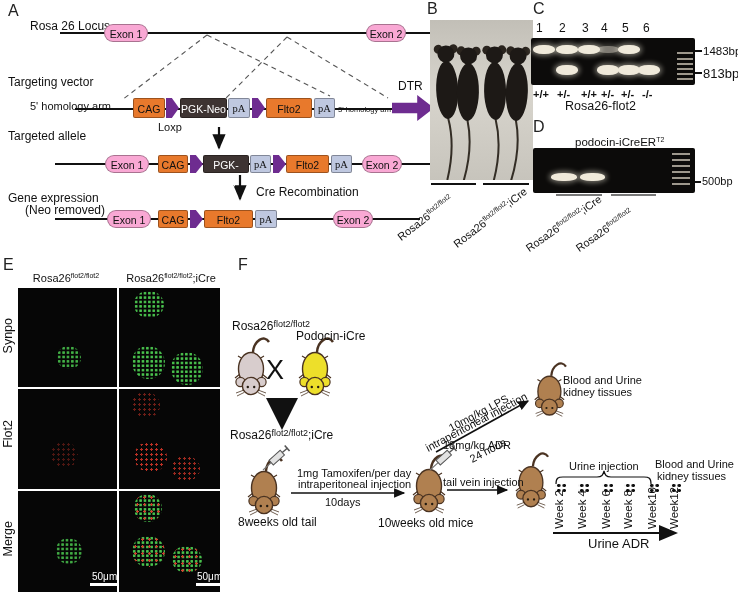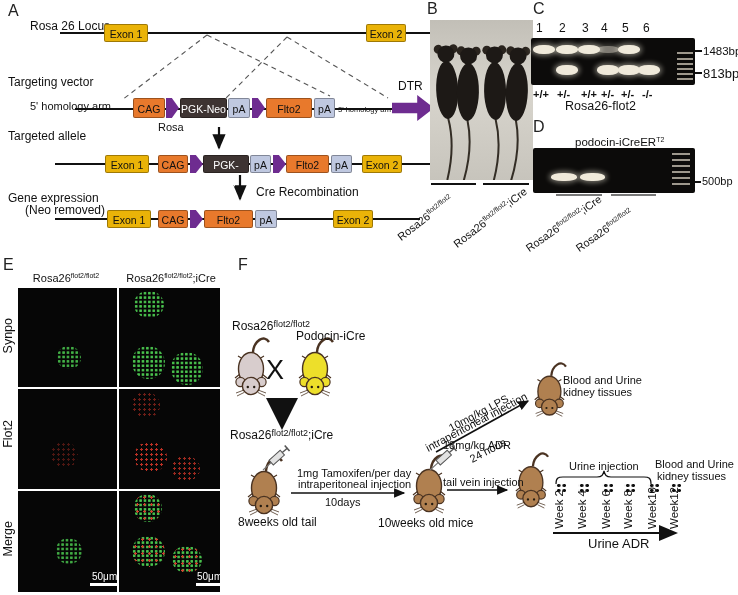--- a/index.html
+++ b/index.html
@@ -6,22 +6,22 @@
   .fig{position:relative;width:738px;height:595px;background:#ffffff;overflow:hidden;
        font-family:"Liberation Sans",sans-serif;color:#111;}
   .panel-letter{position:absolute;font-size:16px;font-weight:400;color:#222;}
   .lbl{position:absolute;font-size:11px;line-height:1.05;white-space:nowrap;color:#111;}
   .lbl12{font-size:12px;}
   .box{position:absolute;height:18px;line-height:18px;text-align:center;font-size:10.5px;
        border:1px solid rgba(0,0,0,.32);border-radius:2px;box-sizing:border-box;color:#111;}
   .box.h20{height:20px;line-height:20px;}
   .box.orange{background:#E8792C;}
   .box.dark{background:#3E3432;color:#fff;}
-  .box.blue{background:#BFC8E0;}
-  .box.gray{background:#eab308;}
+  .box.blue{background:#BFC8E0;font-family:Liberation Serif, serif;}
+  .box.gray{background:#f9a8d4;border-radius:9px;}
   .loxp{position:absolute;width:13px;height:18px;background:#6E2C90;
         clip-path:polygon(0 0,45% 0,100% 50%,45% 100%,0 100%);}
   .loxp.h20{height:20px;}
   .dtr{position:absolute;width:42px;height:26px;background:#6E2C90;
        clip-path:polygon(0 30%,60% 30%,60% 0,100% 50%,60% 100%,60% 70%,0 70%);}
   .gel{position:absolute;background:#0c0b0a;border-radius:2px;}
   .band{position:absolute;background:#efe9da;border-radius:45%;
         box-shadow:0 0 5px 2px rgba(240,234,218,.45);}
   .lband{position:absolute;height:2px;background:#b9b2a4;opacity:.85;}
   .tickdash{position:absolute;height:2px;background:#111;}
@@ -135,21 +135,21 @@
   <div class="box orange h20" style="left:133px;top:98px;width:32px">CAG</div>
   <div class="loxp h20" style="left:166px;top:98px"></div>
   <div class="box dark h20" style="left:180px;top:98px;width:47px">PGK-Neo</div>
   <div class="box blue h20" style="left:228px;top:98px;width:22px">pA</div>
   <div class="loxp h20" style="left:252px;top:98px"></div>
   <div class="box orange h20" style="left:266px;top:98px;width:46px">Flto2</div>
   <div class="box blue h20" style="left:314px;top:98px;width:21px">pA</div>
   <div class="lbl" style="left:338px;top:106px;font-size:7.5px">3' homology arm</div>
   <div class="dtr" style="left:392px;top:95px"></div>
   <div class="lbl lbl12" style="left:398px;top:80px">DTR</div>
-  <div class="lbl" style="left:158px;top:122px">Rosa</div>
+  <div class="lbl" style="left:158px;top:122px">Loxp</div>
 
   <div class="lbl lbl12" style="left:8px;top:130px">Targeted allele</div>
   <div class="box gray" style="left:105px;top:155px;width:44px">Exon 1</div>
   <div class="box orange" style="left:158px;top:155px;width:30px">CAG</div>
   <div class="loxp" style="left:190px;top:155px"></div>
   <div class="box dark" style="left:203px;top:155px;width:46px">PGK-Neo</div>
   <div class="box blue" style="left:250px;top:155px;width:21px">pA</div>
   <div class="loxp" style="left:273px;top:155px"></div>
   <div class="box orange" style="left:286px;top:155px;width:43px">Flto2</div>
   <div class="box blue" style="left:331px;top:155px;width:21px">pA</div>

